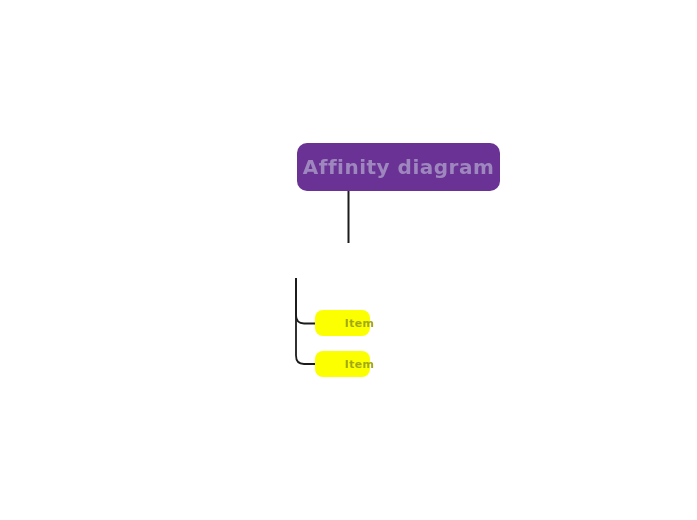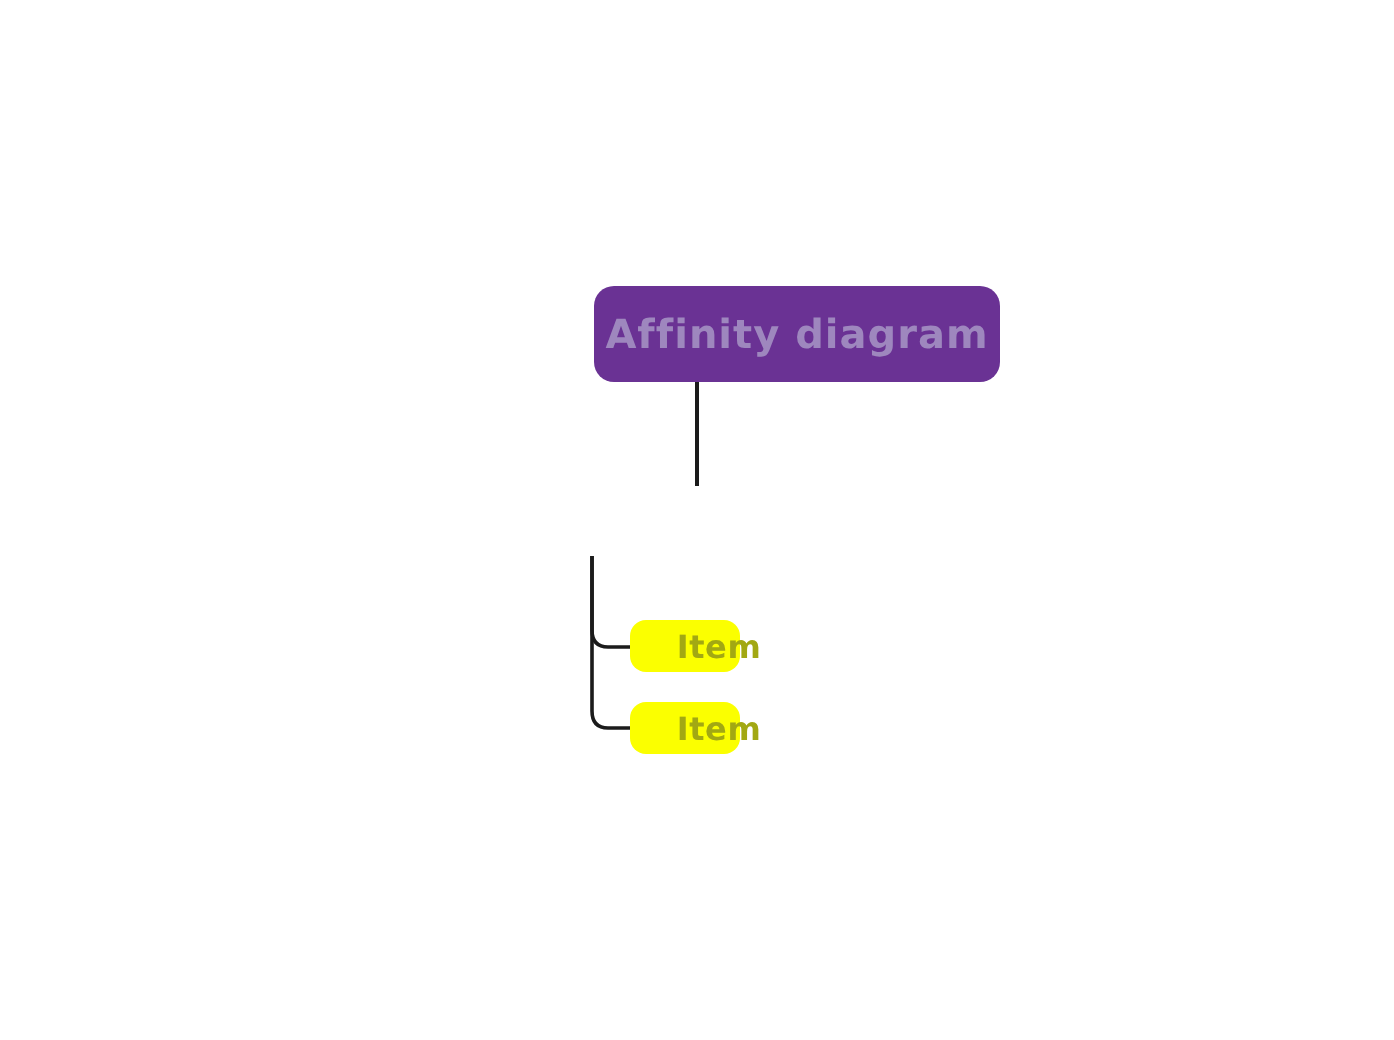--- a/index.html
+++ b/index.html
@@ -55,21 +55,21 @@
     color: var(--group-text, #A35F17);
     font-size: 13.5px;
     letter-spacing: 0.3px;
   }
   .node-item {
     width: 55px;
     height: 26px;
     border-radius: 8px;
     background: var(--item-fill, #FBFF00);
     color: var(--item-text, #A2A813);
-    font-size: 16px;
+    font-size: 11px;
     letter-spacing: 0.3px;
     padding-left: 34px;
   }
   .node-item-1 {
     left: 315px;
     top: 310px;
   }
   .node-item-2 {
     left: 315px;
     top: 351px;

